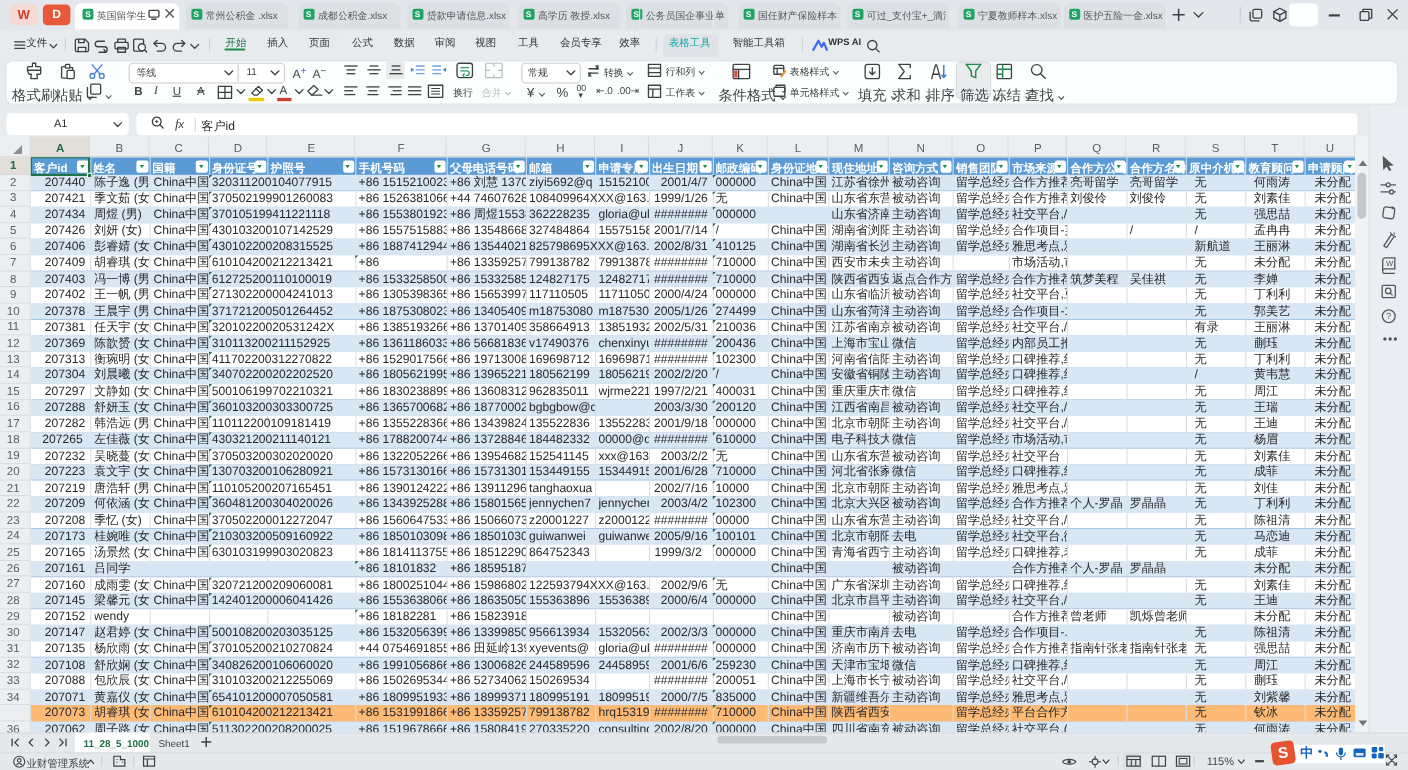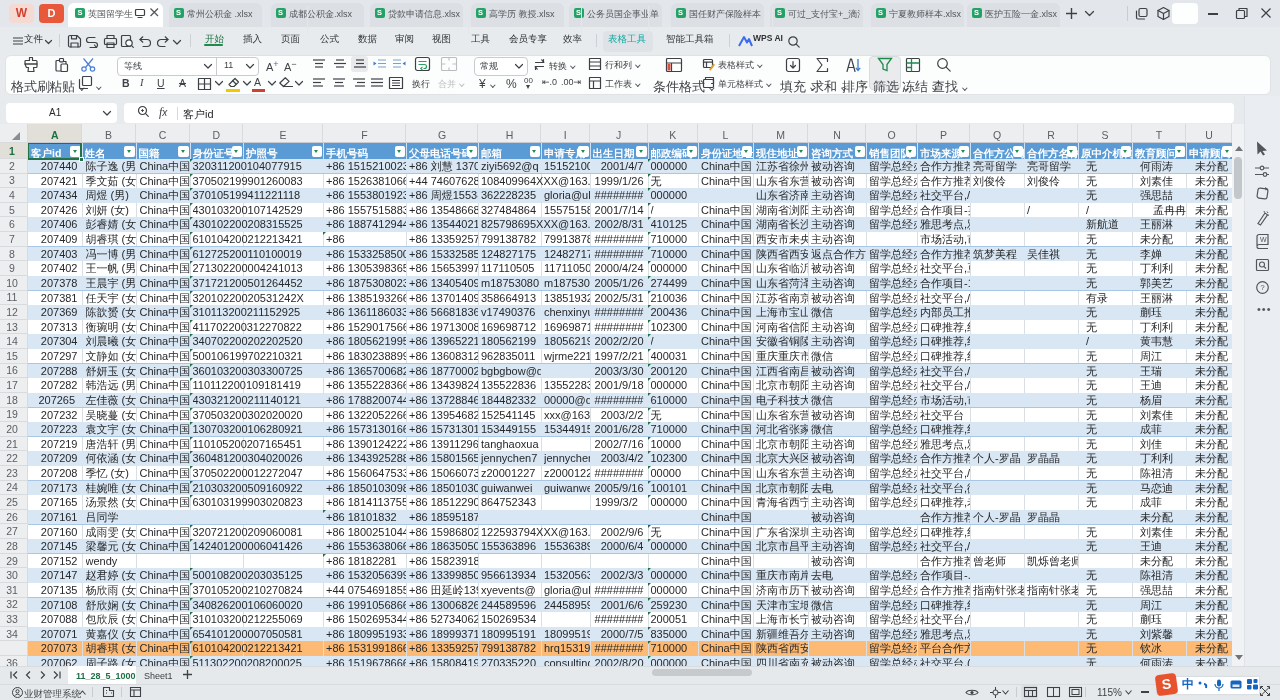--- a/index.html
+++ b/index.html
@@ -741,21 +741,21 @@
 <span class="c" style="left:516px;width:45.5px;">155751588</span>
 <span class="c" style="left:561.5px;width:54px;text-align:right;">2001/7/14</span>
 <span class="c" style="left:622.5px;width:47.5px;">/</span>
 <span class="c" style="left:673px;width:52px;">China中国</span>
 <span class="c" style="left:728px;width:52px;">湖南省浏阳市</span>
 <span class="c" style="left:783px;width:55px;">主动咨询</span>
 <span class="c" style="left:841px;width:48px;">留学总经办</span>
 <span class="c" style="left:892px;width:50px;">合作项目-英</span>
 <span class="c" style="left:999px;width:51px;">/</span>
 <span class="c" style="left:1058px;width:46px;">/</span>
-<span class="c" style="left:1112px;width:46px;text-align:right;">孟冉冉</span>
+<span class="c" style="left:1112px;width:46px;">孟冉冉</span>
 <span class="c" style="left:1167px;width:37px;">未分配</span>
 <span class="gt" style="left:161.5px;top:0;"></span>
 <span class="gt" style="left:619.5px;top:0;"></span>
 </div>
 <div class="row" style="top:74.47999999999999px;height:15.319999999999999px;background:#D9E6F3;border-bottom:1px solid #A8C6E5;">
 <span class="c" style="left:0px;width:49.5px;text-align:right;">207406</span>
 <span class="c" style="left:57.5px;width:50px;">彭睿婧 (女</span>
 <span class="c" style="left:111.5px;width:50px;">China中国</span>
 <span class="c" style="left:164.5px;width:130.5px;">430102200208315525</span>
 <span class="c" style="left:298px;width:80px;">+86 1887412944</span>

